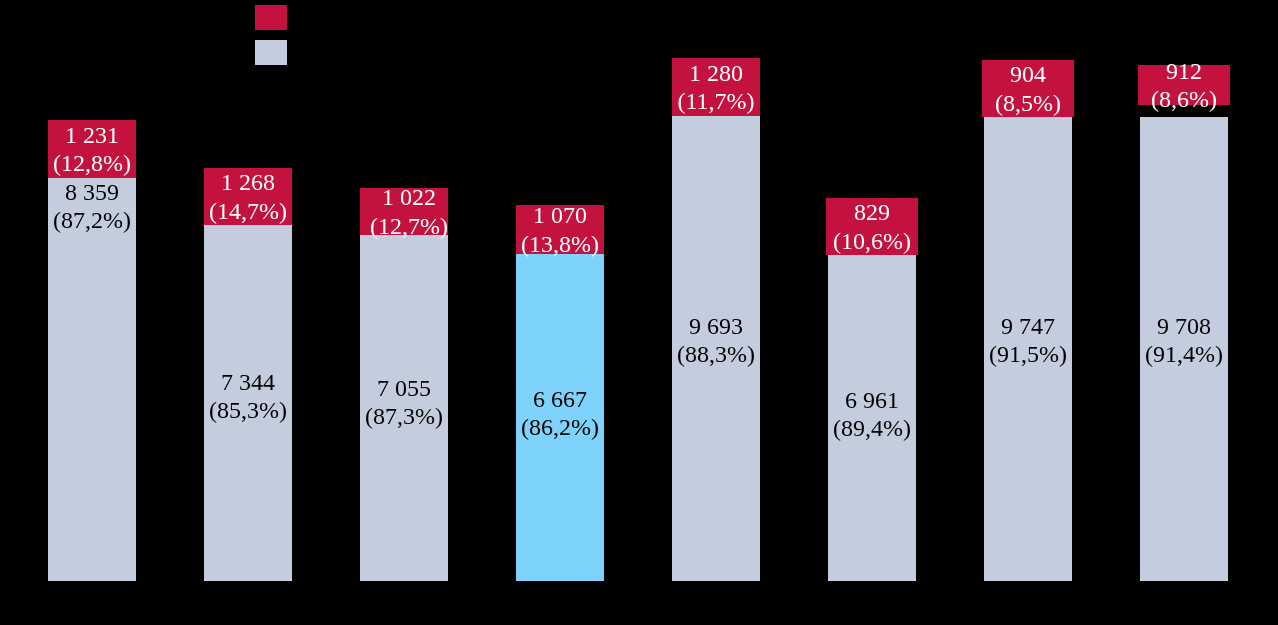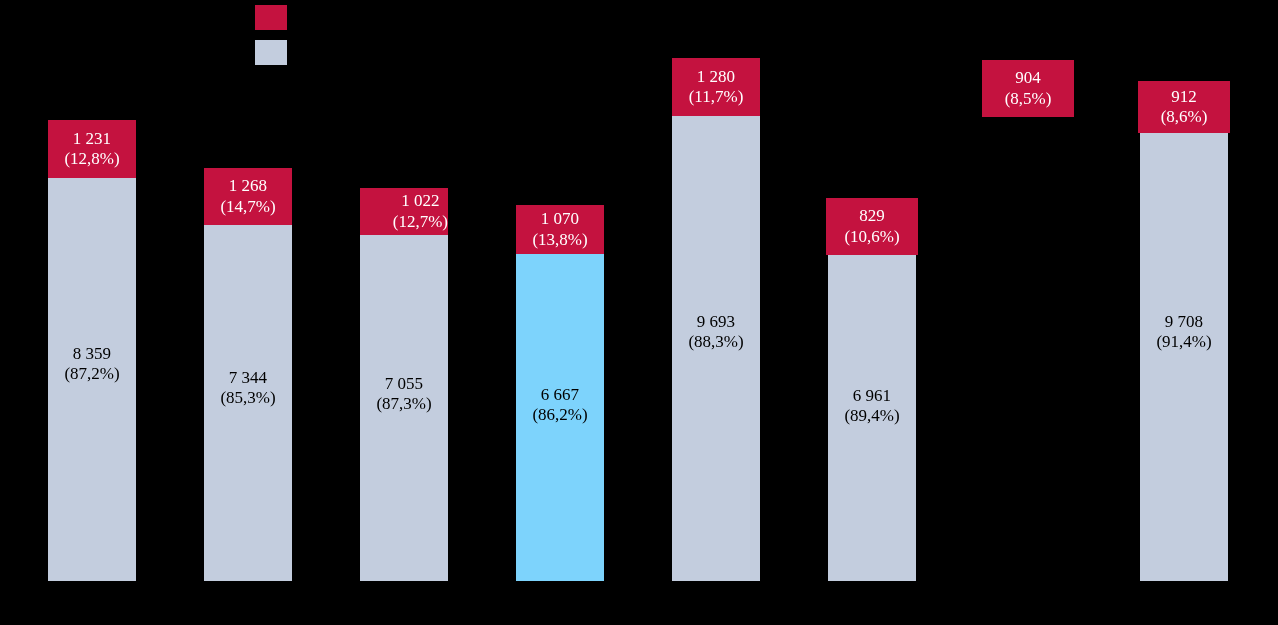--- a/index.html
+++ b/index.html
@@ -77,21 +77,21 @@
 
   .seg-bottom {
     bottom: 0;
   }
 
   .seg-top {
     
   }
 
   .seg-label {
-    font-size: 17px;
+    font-size: 24px;
     line-height: 1.18;
     white-space: pre;
     letter-spacing: 0px;
   }
 
   .seg-bottom .seg-label {
     color: #000000;
   }
 
   .seg-top .seg-label {
@@ -115,21 +115,21 @@
       <span class="legend-label"></span>
     </div>
     <div class="legend-row r1">
       <span class="legend-swatch" id="sw1" style="background: rgb(195, 205, 222);"></span>
       <span class="legend-label"></span>
     </div>
   </div>
 
   <div class="plot" id="plot">
       <div class="bar-group" style="left: 48px; width: 88px; bottom: 44px; height: 461px;">
-        <div class="seg seg-bottom" style="background: rgb(195, 205, 222); height: 403px; align-items: flex-start; padding-top: 166px;">
+        <div class="seg seg-bottom" style="background: rgb(195, 205, 222); height: 403px; align-items: flex-start; ">
           <div class="seg-label">8 359
 (87,2%)</div>
         </div>
         <div class="seg seg-top" style="background: rgb(196, 18, 63); width: 88px; height: 58px; bottom: 403px;">
           <div class="seg-label">1 231
 (12,8%)</div>
         </div>
       </div>
       <div class="bar-group" style="left: 204px; width: 88px; bottom: 44px; height: 413px;">
         <div class="seg seg-bottom" style="background: rgb(195, 205, 222); height: 356px; align-items: flex-start; padding-top: 143px;">
@@ -175,30 +175,34 @@
         <div class="seg seg-bottom" style="background: rgb(195, 205, 222); height: 326px; align-items: flex-start; padding-top: 131px;">
           <div class="seg-label">6 961
 (89,4%)</div>
         </div>
         <div class="seg seg-top" style="background: rgb(196, 18, 63); width: 92px; height: 57px; bottom: 326px;">
           <div class="seg-label">829
 (10,6%)</div>
         </div>
       </div>
       <div class="bar-group" style="left: 984px; width: 88px; bottom: 44px; height: 521px;">
+        <div class="seg seg-bottom" style="background: rgb(195, 205, 222); height: 464px; align-items: flex-start; padding-top: 195px;">
+          <div class="seg-label">9 747
+(91,5%)</div>
+        </div>
         <div class="seg seg-top" style="background: rgb(196, 18, 63); width: 92px; height: 57px; bottom: 464px;">
           <div class="seg-label">904
 (8,5%)</div>
         </div>
       </div>
       <div class="bar-group" style="left: 1140px; width: 88px; bottom: 44px; height: 521px;">
         <div class="seg seg-bottom" style="background: rgb(195, 205, 222); height: 464px; align-items: flex-start; padding-top: 195px; margin-top: 47px;">
           <div class="seg-label">9 708
 (91,4%)</div>
         </div>
-        <div class="seg seg-top" style="background: rgb(196, 18, 63); width: 92px; height: 52px; bottom: 448px;">
+        <div class="seg seg-top" style="background: rgb(196, 18, 63); width: 92px; height: 40px; bottom: 476px;">
           <div class="seg-label">912
 (8,6%)</div>
         </div>
       </div>
     </div>
 
 </div>
 
 </body></html>

